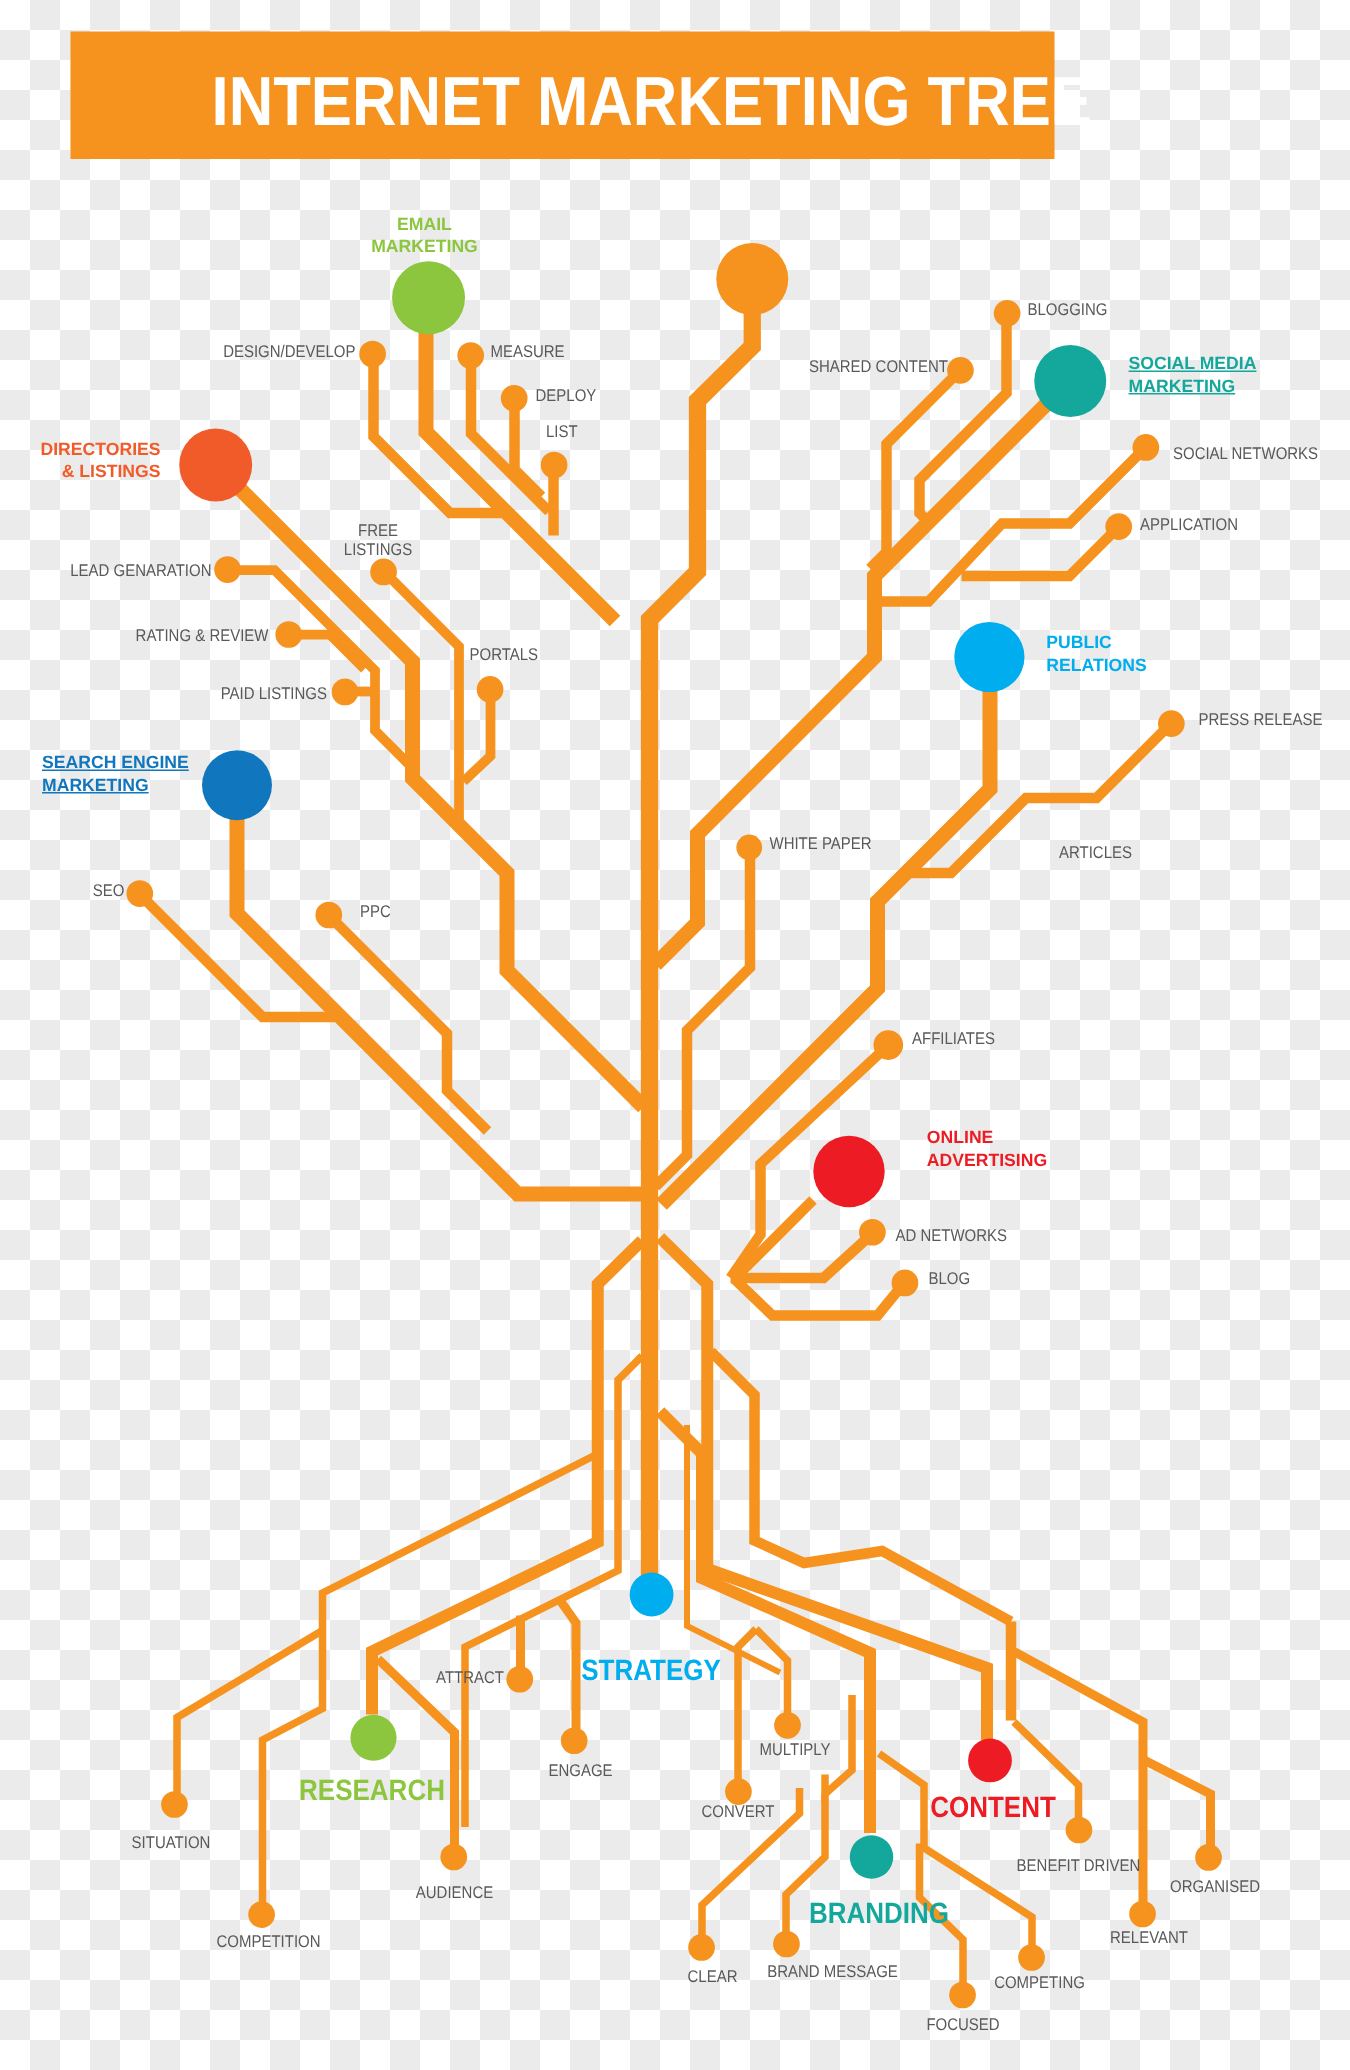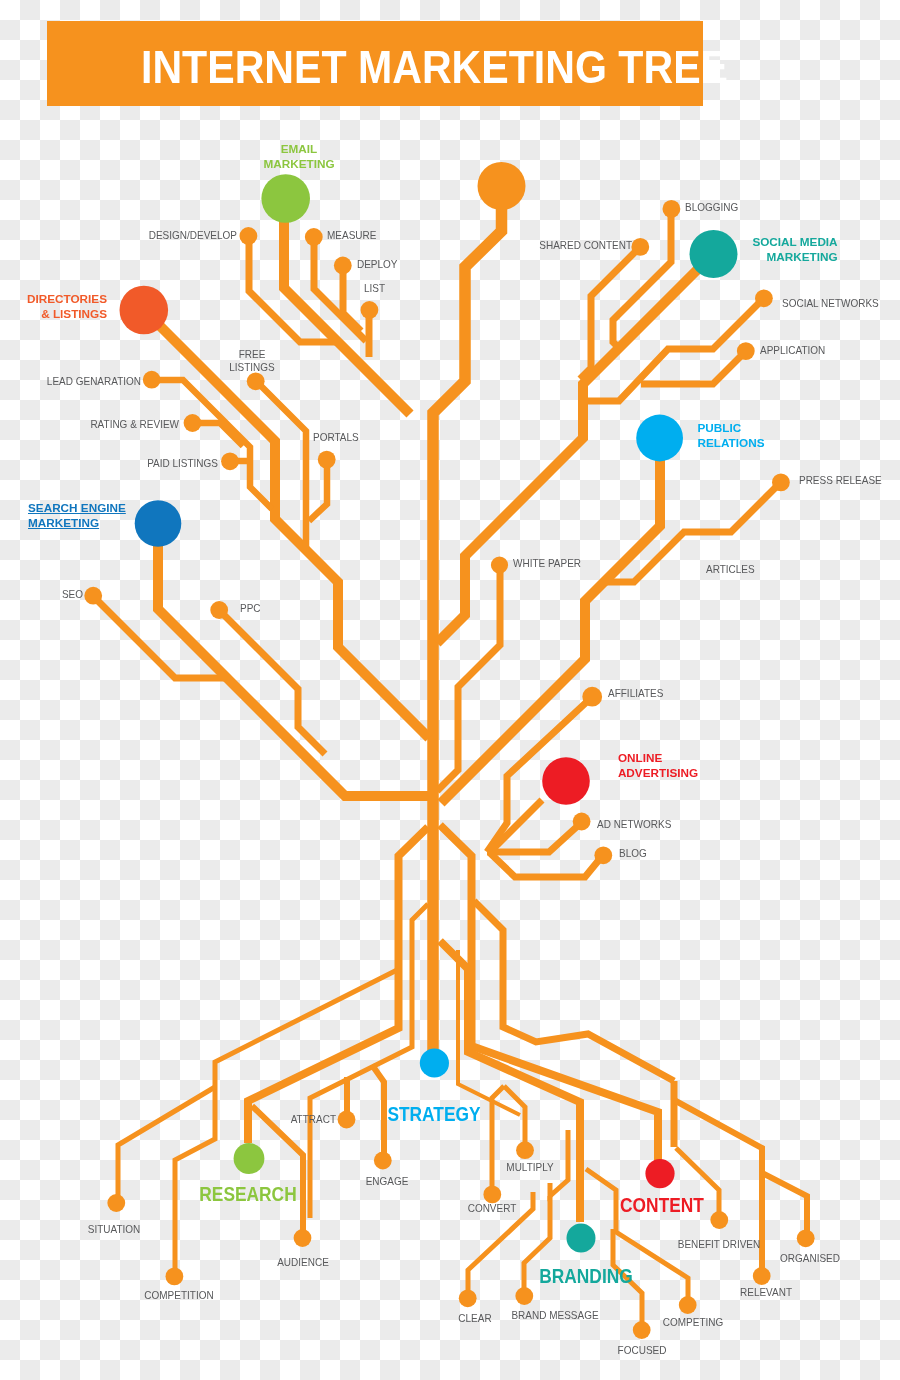--- a/index.html
+++ b/index.html
@@ -164,33 +164,33 @@
   <div class="lbl" style="left:529.7px;top:1161.01px;transform-origin:50% 0;transform:translateX(-50%) scaleX(0.884);">MULTIPLY</div>
   <div class="lbl" style="left:492.3px;top:1201.51px;transform-origin:50% 0;transform:translateX(-50%) scaleX(0.884);">CONVERT</div>
   <div class="lbl" style="left:475px;top:1312.11px;transform-origin:50% 0;transform:translateX(-50%) scaleX(0.884);">CLEAR</div>
   <div class="lbl" style="left:554.7px;top:1308.81px;transform-origin:50% 0;transform:translateX(-50%) scaleX(0.884);">BRAND MESSAGE</div>
   <div class="lbl" style="left:641.7px;top:1343.81px;transform-origin:50% 0;transform:translateX(-50%) scaleX(0.884);">FOCUSED</div>
   <div class="lbl" style="left:692.7px;top:1316.41px;transform-origin:50% 0;transform:translateX(-50%) scaleX(0.884);">COMPETING</div>
   <div class="lbl" style="left:719.2px;top:1238.31px;transform-origin:50% 0;transform:translateX(-50%) scaleX(0.884);">BENEFIT DRIVEN</div>
   <div class="lbl" style="left:765.9px;top:1286.11px;transform-origin:50% 0;transform:translateX(-50%) scaleX(0.884);">RELEVANT</div>
   <div class="lbl" style="left:810px;top:1252.31px;transform-origin:50% 0;transform:translateX(-50%) scaleX(0.884);">ORGANISED</div>
 
-  <div class="cat" style="left:283.3px;top:142.15px;color:#8CC63F;font-size:11.8px;transform-origin:50% 0;transform:translateX(-50%) scaleX(0.995);text-align:center;margin-left:16px;">
+  <div class="cat" style="left:283.3px;top:142.15px;color:#8CC63F;font-size:11.8px;transform-origin:50% 0;transform:translateX(-50%) scaleX(0.995);text-align:center;">
       <div>EMAIL</div>
       <div>MARKETING</div>
     </div>
   <div class="cat" style="left:26.5px;top:292.15px;color:#F15A29;font-size:11.8px;transform-origin:0 0;transform:scaleX(0.995);text-align:right;">
       <div>DIRECTORIES</div>
       <div>&amp; LISTINGS</div>
     </div>
   <div class="cat" style="left:28px;top:500.65px;color:#1076BE;font-size:11.8px;transform-origin:0 0;transform:scaleX(0.995);text-align:left;text-decoration:underline;">
       <div>SEARCH ENGINE</div>
       <div>MARKETING</div>
     </div>
-  <div class="cat" style="left:794.5px;top:234.55px;color:#14A89C;font-size:11.8px;transform-origin:50% 0;transform:translateX(-50%) scaleX(0.995);text-align:right;">
+  <div class="cat" style="left:794.5px;top:234.55px;color:#14A89C;font-size:11.8px;transform-origin:50% 0;transform:translateX(-50%) scaleX(0.995);text-align:left;text-decoration:underline;">
       <div>SOCIAL MEDIA</div>
       <div>MARKETING</div>
     </div>
   <div class="cat" style="left:731px;top:421.15px;color:#00AEEF;font-size:11.8px;transform-origin:50% 0;transform:translateX(-50%) scaleX(0.995);text-align:left;">
       <div>PUBLIC</div>
       <div>RELATIONS</div>
     </div>
   <div class="cat" style="left:658px;top:750.75px;color:#ED1C24;font-size:11.8px;transform-origin:50% 0;transform:translateX(-50%) scaleX(0.995);text-align:left;">
       <div>ONLINE</div>
       <div>ADVERTISING</div>

